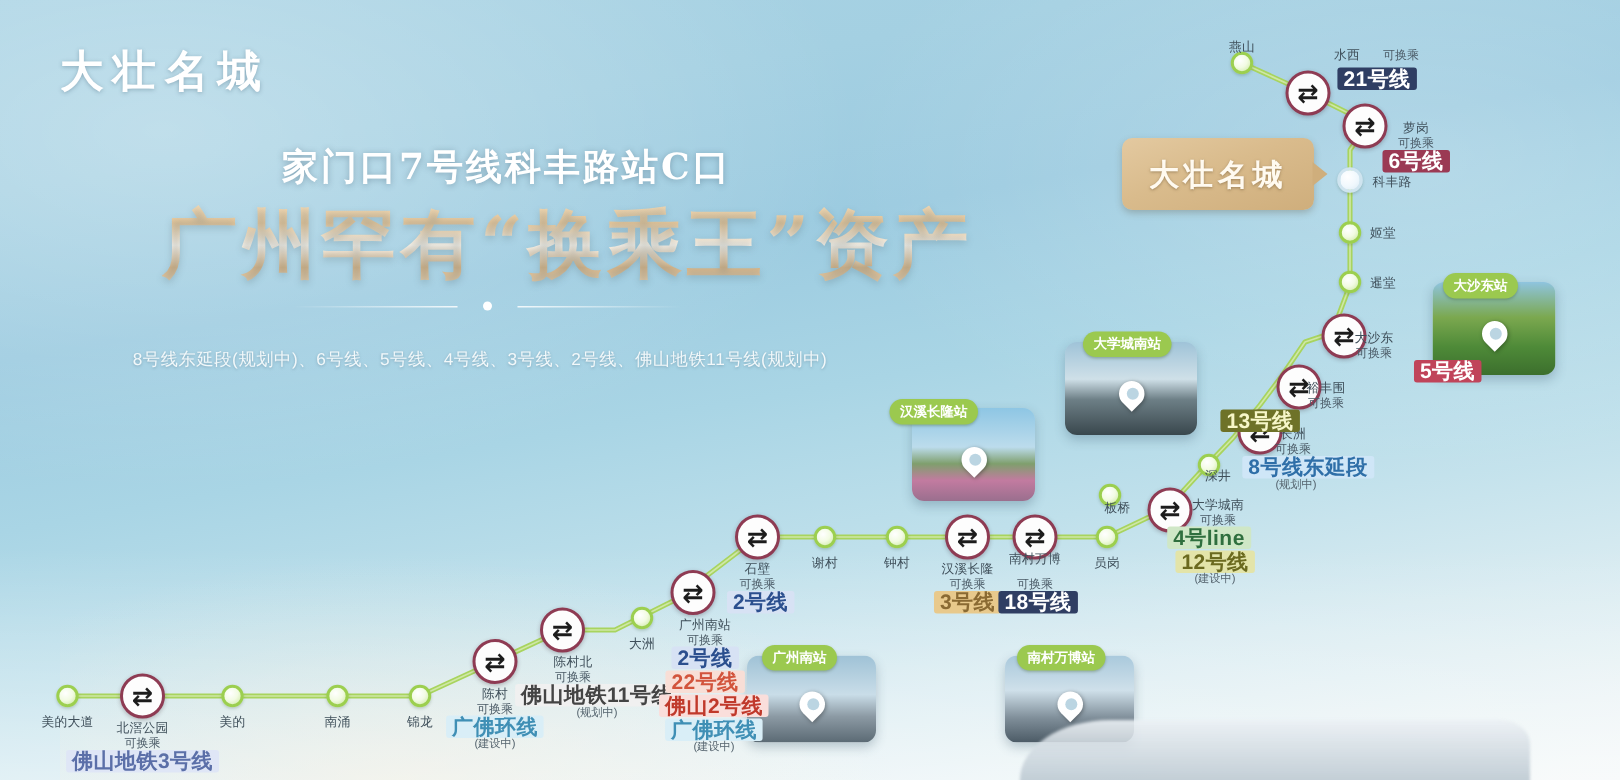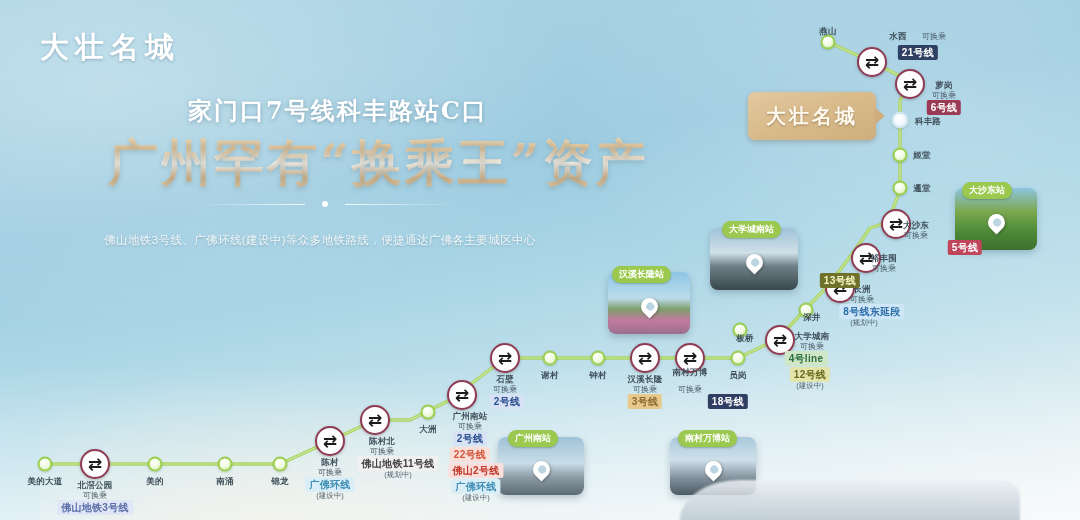--- a/index.html
+++ b/index.html
@@ -48,23 +48,23 @@
     box-shadow:0 1px 2px rgba(60,90,60,.25);}
   .node.home{width:17px;height:17px;border-color:#cfe4ef;
     background:radial-gradient(circle at 38% 33%,#ffffff 0%,#f0f8fd 55%,#dbeaf4 100%);}
   .xfer{position:absolute;width:30px;height:30px;border-radius:50%;transform:translate(-50%,-50%);
     background:#fdfdfd;border:2.5px solid #8e3b53;box-sizing:border-box;
     display:flex;align-items:center;justify-content:center;
     box-shadow:0 1px 3px rgba(60,40,50,.3);}
   .xfer .gl{font-size:17px;line-height:1;color:#1c1c1c;font-weight:700;transform:rotate(0deg);}
 
   .st-name{position:absolute;font-size:8.5px;color:#3f4f5a;white-space:nowrap;transform:translate(-50%,0);
-    letter-spacing:.2px;font-weight:bold;}
+    letter-spacing:.2px;}
   .kehuan{position:absolute;font-size:8px;color:#4a5a66;white-space:nowrap;transform:translate(-50%,0);}
-  .badge{position:absolute;font-size:10px;font-weight:700;padding:1px 4px;border-radius:2px;
+  .badge{position:absolute;font-size:14px;font-weight:700;padding:1px 4px;border-radius:2px;
     white-space:nowrap;transform:translate(-50%,0);letter-spacing:.3px;line-height:13px;}
   .note{position:absolute;font-size:7.5px;color:#55646e;white-space:nowrap;transform:translate(-50%,0);}
 
   .line-title{position:absolute;font-size:17px;font-weight:700;color:#8fc157;letter-spacing:1px;
     text-shadow:0 1px 1px rgba(255,255,255,.8);white-space:nowrap;}
 
   
   .plaque{position:absolute;left:748px;top:92px;width:128px;height:48px;
     background:linear-gradient(160deg,#e3c9a0 0%,#d9bb8c 45%,#cfae7c 100%);
     border-radius:7px;display:flex;align-items:center;justify-content:center;
@@ -103,38 +103,38 @@
 
   <div class="brand">大壮名城</div>
   <div class="sub-title">家门口7号线科丰路站C口</div>
   <div class="main-title">广州罕有“换乘王”资产</div>
   <div class="divider">
     <div class="ln"></div>
       <div class="dot"></div>
       <div class="ln r"></div>
   </div>
   <div class="desc">
-    <div>佛山地铁3号线、广佛环线(建设中)等众多地铁路线，便捷通达广佛各主要城区中心</div>
+    <div>8号线东延段(规划中)、6号线、5号线、4号线、3号线、2号线、佛山地铁11号线(规划中)</div>
   </div>
 
   <div id="map">
     <svg width="1080" height="520" aria-hidden="true">
       <polyline points="45,464 95,464 155,464 225,464 280,464 330,441 375,420 410,420 450,400 505,358 550,358 598,358 645,358 690,358 738,358 778,339 800,315 822,292 840,270 855,250 870,228 888,222 900,190 900,165 900,130 900,120 900,100 912,82 872,62 828,42" fill="none" stroke="#a8d45e" stroke-width="3.4" stroke-linejoin="round" stroke-linecap="round"></polyline>
       <polyline points="45,464 95,464 155,464 225,464 280,464 330,441 375,420 410,420 450,400 505,358 550,358 598,358 645,358 690,358 738,358 778,339 800,315 822,292 840,270 855,250 870,228 888,222 900,190 900,165 900,130 900,120 900,100 912,82 872,62 828,42" fill="none" stroke="#ffffff" stroke-width="1.1" stroke-opacity=".45" stroke-linejoin="round"></polyline>
     </svg>
 
     <div class="plaque">
       <span>大壮名城</span>
     </div>
 
     <div class="card" style="left:608px;top:272px;width:82px;height:62px">
       <div class="ph" style="background:linear-gradient(180deg,#8ec6e4 0%,#bcdcec 42%,#7f9f6d 60%,#c27ba0 78%,#9a6f8e 100%)"></div>
       <div class="pin"></div>
     </div>
-    <div class="card-tag" style="left:612px;top:266px">汉溪长隆站</div>
+    <div class="card-tag" style="left:593px;top:266px">汉溪长隆站</div>
 
     <div class="card" style="left:710px;top:228px;width:88px;height:62px">
       <div class="ph" style="background:linear-gradient(180deg,#9fc3d8 0%,#cfe0e8 40%,#6d7f86 62%,#39474d 100%)"></div>
       <div class="pin"></div>
     </div>
     <div class="card-tag" style="left:722px;top:221px">大学城南站</div>
 
     <div class="card" style="left:498px;top:437px;width:86px;height:58px">
       <div class="ph" style="background:linear-gradient(180deg,#9fc2d6 0%,#c9dde8 45%,#8c9aa4 70%,#5b6a74 100%)"></div>
       <div class="pin"></div>
@@ -220,21 +220,21 @@
       </div>
     <div class="st-name" style="left:645px;top:374px">汉溪长隆</div>
     <div class="kehuan" style="left:645px;top:384px">可换乘</div>
     <div class="badge" style="left:645px;top:394px;color:#8a6a33;background:#e8c98c">3号线</div>
 
     <div class="xfer" style="left:690px;top:358px">
         <span class="gl">⇄</span>
       </div>
     <div class="st-name" style="left:690px;top:367px">南村万博</div>
     <div class="kehuan" style="left:690px;top:384px">可换乘</div>
-    <div class="badge" style="left:728px;top:394px;color:#ffffff;background:#2f3e63">18号线</div>
+    <div class="badge" style="left:692px;top:394px;color:#ffffff;background:#2f3e63">18号线</div>
 
     <div class="node" style="left:738px;top:358px"></div>
     <div class="st-name" style="left:738px;top:370px">员岗</div>
 
     <div class="node" style="left:740px;top:330px"></div>
     <div class="st-name" style="left:745px;top:333px">板桥</div>
 
     <div class="xfer" style="left:780px;top:340px">
         <span class="gl">⇄</span>
       </div>

